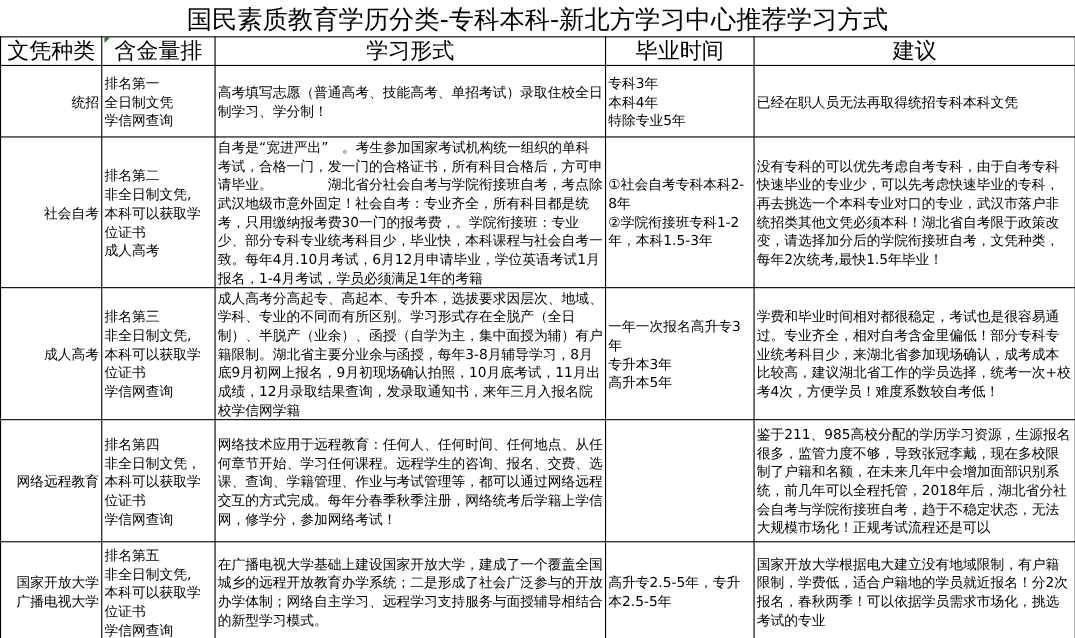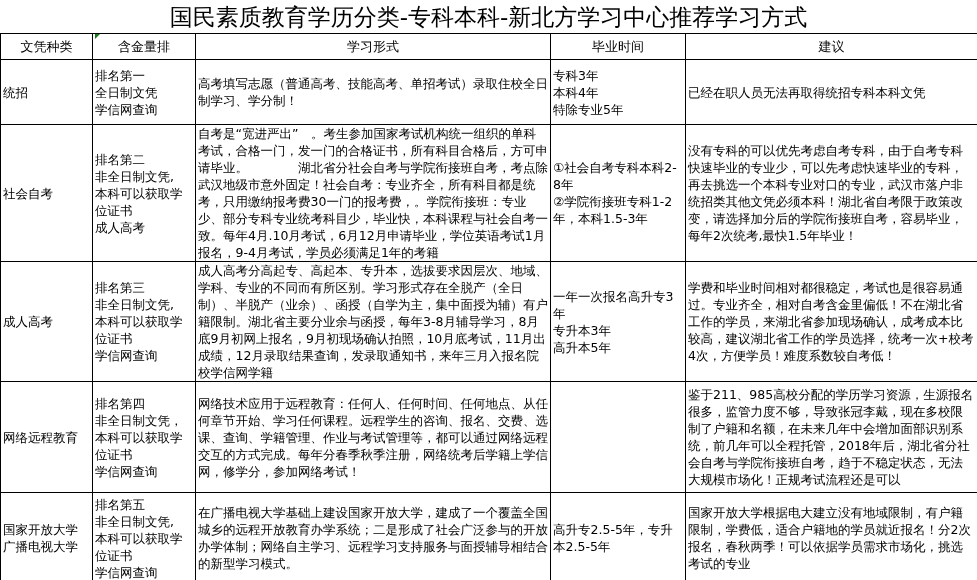--- a/index.html
+++ b/index.html
@@ -9,22 +9,22 @@
     display: flex; align-items: center; justify-content: center;
     font-size: 23px; font-family: "DejaVu Sans", sans-serif; letter-spacing: 0px;
   }
   table.main {
     position: absolute; left: 0; top: 33px; width: 977px; border-collapse: collapse; table-layout: fixed;
   }
   table.main td, table.main th {
     border: 1.5px solid #000; padding: 0 2px; vertical-align: middle;
     font-size: 12.5px; line-height: 17px; font-weight: normal;
   }
-  table.main th { font-size: 13px; height: 25px; text-align: center; padding: 0; }
-  td.type { text-align: left; font-weight: bold; font-size: 13px; }
+  table.main th { font-size: 20px; height: 25px; text-align: center; padding: 0; }
+  td.type { text-align: right; font-weight: bold; font-size: 13px; }
   td.rank, td.duration, td.form, td.advice { text-align: left; white-space: pre-line; }
   .corner { position: absolute; left: 95px; top: 34px; width: 0; height: 0;
     border-top: 5px solid #1a7a1a; border-right: 5px solid transparent; }
 </style>
 </head>
 <body>
 
 <div class="title">国民素质教育学历分类-专科本科-新北方学习中心推荐学习方式</div>
 <div class="corner"></div>
 
@@ -54,36 +54,36 @@
 本科4年
 特除专业5年</td>
     <td class="advice">已经在职人员无法再取得统招专科本科文凭</td>
   </tr>
   <tr style="height:133px">
     <td class="type">社会自考</td>
     <td class="rank">排名第二
 非全日制文凭,
 本科可以获取学位证书
 成人高考</td>
-    <td class="form">自考是“宽进严出”　。考生参加国家考试机构统一组织的单科考试，合格一门，发一门的合格证书，所有科目合格后，方可申请毕业。　　　　湖北省分社会自考与学院衔接班自考，考点除武汉地级市意外固定！社会自考：专业齐全，所有科目都是统考，只用缴纳报考费30一门的报考费，。学院衔接班：专业少、部分专科专业统考科目少，毕业快，本科课程与社会自考一致。每年4月.10月考试，6月12月申请毕业，学位英语考试1月报名，9-4月考试，学员必须满足1年的考籍</td>
+    <td class="form">自考是“宽进严出”　。考生参加国家考试机构统一组织的单科考试，合格一门，发一门的合格证书，所有科目合格后，方可申请毕业。　　　　湖北省分社会自考与学院衔接班自考，考点除武汉地级市意外固定！社会自考：专业齐全，所有科目都是统考，只用缴纳报考费30一门的报考费，。学院衔接班：专业少、部分专科专业统考科目少，毕业快，本科课程与社会自考一致。每年4月.10月考试，6月12月申请毕业，学位英语考试1月报名，1-4月考试，学员必须满足1年的考籍</td>
     <td class="duration">①社会自考专科本科2-8年
 ②学院衔接班专科1-2年，本科1.5-3年</td>
-    <td class="advice">没有专科的可以优先考虑自考专科，由于自考专科快速毕业的专业少，可以先考虑快速毕业的专科，再去挑选一个本科专业对口的专业，武汉市落户非统招类其他文凭必须本科！湖北省自考限于政策改变，请选择加分后的学院衔接班自考，容易毕业，每年2次统考,最快1.5年毕业！</td>
+    <td class="advice">没有专科的可以优先考虑自考专科，由于自考专科快速毕业的专业少，可以先考虑快速毕业的专科，再去挑选一个本科专业对口的专业，武汉市落户非统招类其他文凭必须本科！湖北省自考限于政策改变，请选择加分后的学院衔接班自考，文凭种类，每年2次统考,最快1.5年毕业！</td>
   </tr>
   <tr style="height:119px">
     <td class="type">成人高考</td>
     <td class="rank">排名第三
 非全日制文凭,
 本科可以获取学位证书
 学信网查询</td>
     <td class="form">成人高考分高起专、高起本、专升本，选拔要求因层次、地域、学科、专业的不同而有所区别。学习形式存在全脱产（全日制）、半脱产（业余）、函授（自学为主，集中面授为辅）有户籍限制。湖北省主要分业余与函授，每年3-8月辅导学习，8月底9月初网上报名，9月初现场确认拍照，10月底考试，11月出成绩，12月录取结果查询，发录取通知书，来年三月入报名院校学信网学籍</td>
     <td class="duration">一年一次报名高升专3年
 专升本3年
 高升本5年</td>
-    <td class="advice">学费和毕业时间相对都很稳定，考试也是很容易通过。专业齐全，相对自考含金里偏低！不在湖北省工作的学员，来湖北省参加现场确认，成考成本比较高，建议湖北省工作的学员选择，统考一次+校考4次，方便学员！难度系数较自考低！</td>
+    <td class="advice">学费和毕业时间相对都很稳定，考试也是很容易通过。专业齐全，相对自考含金里偏低！部分专科专业统考科目少，来湖北省参加现场确认，成考成本比较高，建议湖北省工作的学员选择，统考一次+校考4次，方便学员！难度系数较自考低！</td>
   </tr>
   <tr style="height:111px">
     <td class="type">网络远程教育</td>
     <td class="rank">排名第四
 非全日制文凭，
 本科可以获取学位证书
 学信网查询</td>
     <td class="form">网络技术应用于远程教育：任何人、任何时间、任何地点、从任何章节开始、学习任何课程。远程学生的咨询、报名、交费、选课、查询、学籍管理、作业与考试管理等，都可以通过网络远程交互的方式完成。每年分春季秋季注册，网络统考后学籍上学信网，修学分，参加网络考试！</td>
     <td class="duration"></td>
     <td class="advice">鉴于211、985高校分配的学历学习资源，生源报名很多，监管力度不够，导致张冠李戴，现在多校限制了户籍和名额，在未来几年中会增加面部识别系统，前几年可以全程托管，2018年后，湖北省分社会自考与学院衔接班自考，趋于不稳定状态，无法大规模市场化！正规考试流程还是可以</td>

